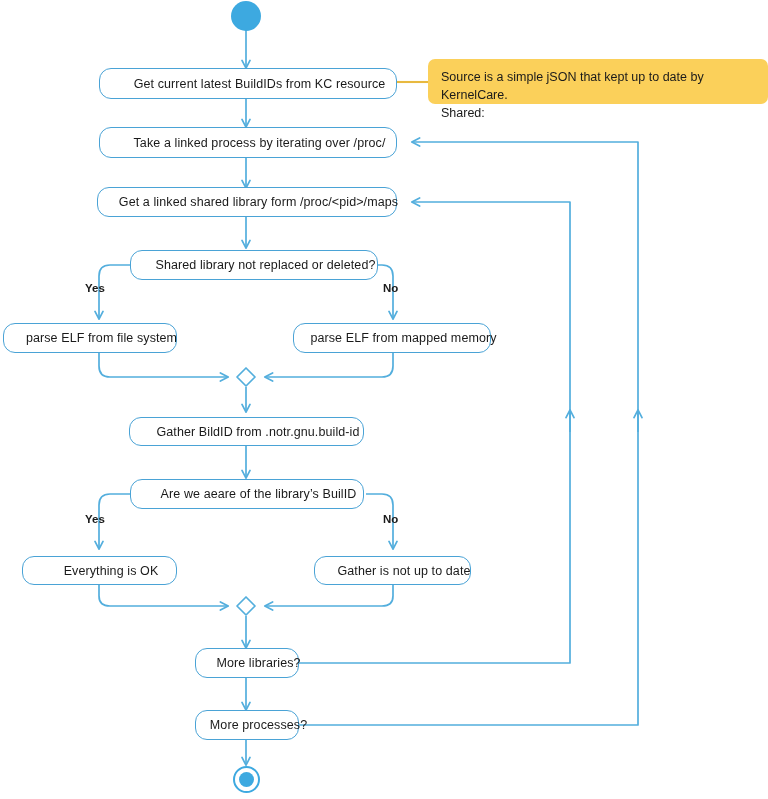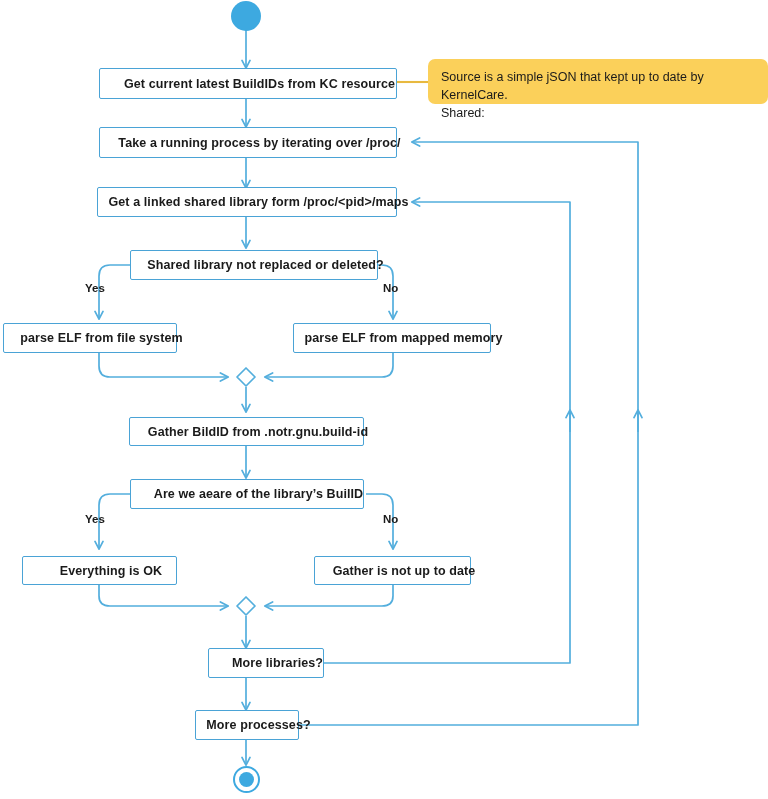--- a/index.html
+++ b/index.html
@@ -27,25 +27,25 @@
     height: 799px;
     pointer-events: none;
   }
   .node {
     position: absolute;
     box-sizing: border-box;
     display: flex;
     align-items: center;
     justify-content: center;
     border: 1.6px solid #4aa3d6;
-    border-radius: 2px;
+    border-radius: 12px;
     background: #ffffff;
     color: #1a1a1a;
     font-size: 12.5px;
-    font-weight: bold;
+    font-weight: normal;
     letter-spacing: 0.1px;
     text-align: center;
     white-space: nowrap;
     z-index: 3;
     padding-left: 23px;
   }
   .note {
     position: absolute;
     box-sizing: border-box;
     background: #fbd05a;
@@ -153,21 +153,21 @@
     </g>
   </svg>
 
   <div class="start-node" style="left:231px; top:1px; width:30px; height:30px;"></div>
 
   <div class="node" style="left:99px; top:68px; width:298px; height:31px;">
     <span>Get current latest BuildIDs from KC resource</span>
   </div>
 
   <div class="node" style="left:99px; top:127px; width:298px; height:31px;">
-    <span>Take a running process by iterating over /proc/</span>
+    <span>Take a linked process by iterating over /proc/</span>
   </div>
 
   <div class="node" style="left:97px; top:187px; width:300px; height:30px;">
     <span>Get a linked shared library form /proc/&lt;pid&gt;/maps</span>
   </div>
 
   <div class="node" style="left:130px; top:250px; width:248px; height:30px;text-align:right;">
     <span>Shared library not replaced or deleted?</span>
   </div>
 
@@ -188,21 +188,21 @@
   </div>
 
   <div class="node" style="left:22px; top:556px; width:155px; height:29px;">
     <span>Everything is OK</span>
   </div>
 
   <div class="node" style="left:314px; top:556px; width:157px; height:29px;">
     <span>Gather is not up to date</span>
   </div>
 
-  <div class="node" style="left:208px; top:648px; width:116px; height:30px;">
+  <div class="node" style="left:195px; top:648px; width:104px; height:30px;">
     <span>More libraries?</span>
   </div>
 
   <div class="node" style="left:195px; top:710px; width:104px; height:30px;">
     <span>More processes?</span>
   </div>
 
   <div class="end-node" style="left:233px; top:766px; width:27px; height:27px;"></div>
 
   <div class="edge-label" style="left:85px; top:282px;">Yes</div>

